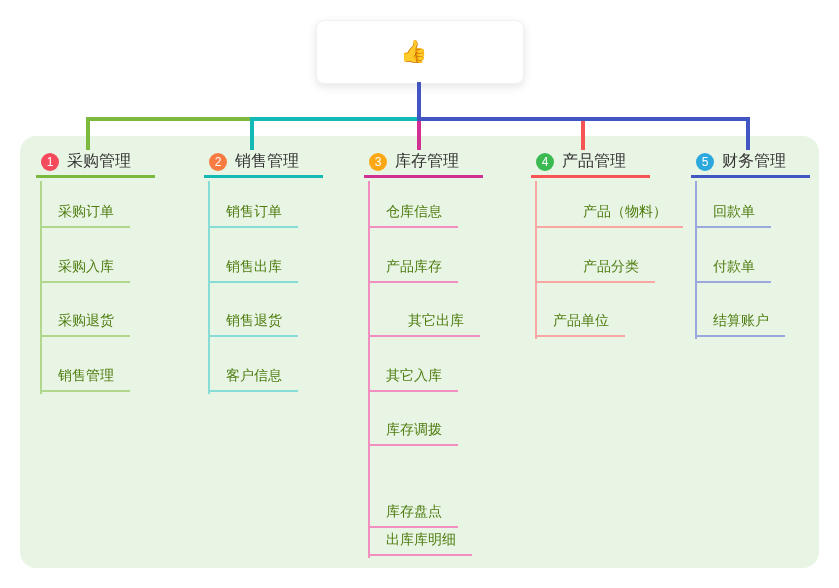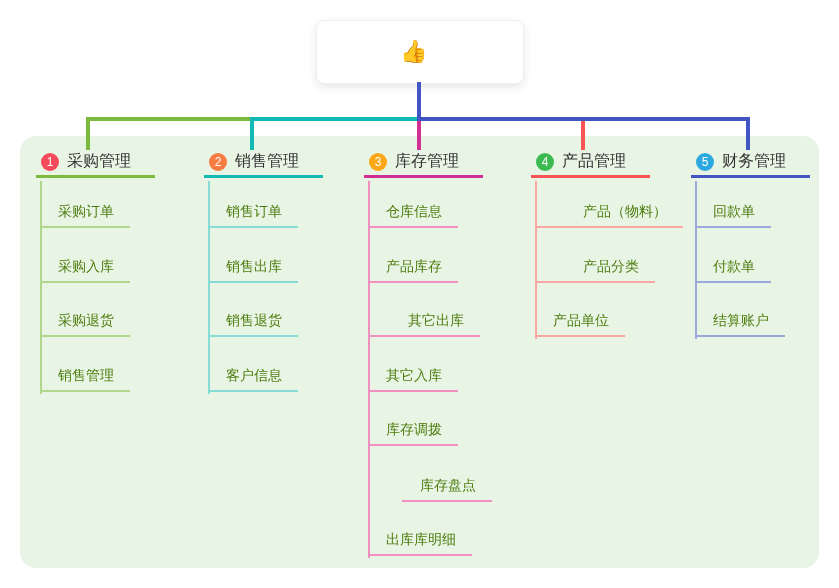--- a/index.html
+++ b/index.html
@@ -80,21 +80,21 @@
       <div class="branch-title" style="left: 364px; top: 148px; width: 114px; border-bottom-color: rgb(207, 48, 146);">
         <span class="badge" style="background: rgb(252, 168, 22);">3</span>
         <span class="t">库存管理</span>
       </div>
       <div class="child-line" style="left: 368px; top: 181px; height: 377px; background: rgb(240, 143, 192);"></div>
       <div class="child" style="left: 368px; top: 202px; border-bottom-color: rgb(240, 143, 192);">仓库信息</div>
       <div class="child" style="left: 368px; top: 257px; border-bottom-color: rgb(240, 143, 192);">产品库存</div>
       <div class="child" style="left: 368px; top: 311px; border-bottom-color: rgb(240, 143, 192); padding-left: 40px;">其它出库</div>
       <div class="child" style="left: 368px; top: 366px; border-bottom-color: rgb(240, 143, 192);">其它入库</div>
       <div class="child" style="left: 368px; top: 420px; border-bottom-color: rgb(240, 143, 192);">库存调拨</div>
-      <div class="child" style="left: 368px; top: 476px; border-bottom-color: rgb(240, 143, 192); margin-left: 34px;">库存盘点</div>
+      <div class="child" style="left: 368px; top: 502px; border-bottom-color: rgb(240, 143, 192);">库存盘点</div>
       <div class="child" style="left: 368px; top: 530px; border-bottom-color: rgb(240, 143, 192);">出库库明细</div>
       <div class="branch-title" style="left: 531px; top: 148px; width: 114px; border-bottom-color: rgb(248, 84, 84);">
         <span class="badge" style="background: rgb(59, 186, 82);">4</span>
         <span class="t">产品管理</span>
       </div>
       <div class="child-line" style="left: 535px; top: 181px; height: 158px; background: rgb(252, 166, 164);"></div>
       <div class="child" style="left: 535px; top: 202px; border-bottom-color: rgb(252, 166, 164); padding-left: 48px;">产品（物料）</div>
       <div class="child" style="left: 535px; top: 257px; border-bottom-color: rgb(252, 166, 164); padding-left: 48px;">产品分类</div>
       <div class="child" style="left: 535px; top: 311px; border-bottom-color: rgb(252, 166, 164);">产品单位</div>
       <div class="branch-title" style="left: 691px; top: 148px; width: 114px; border-bottom-color: rgb(65, 86, 195);">

